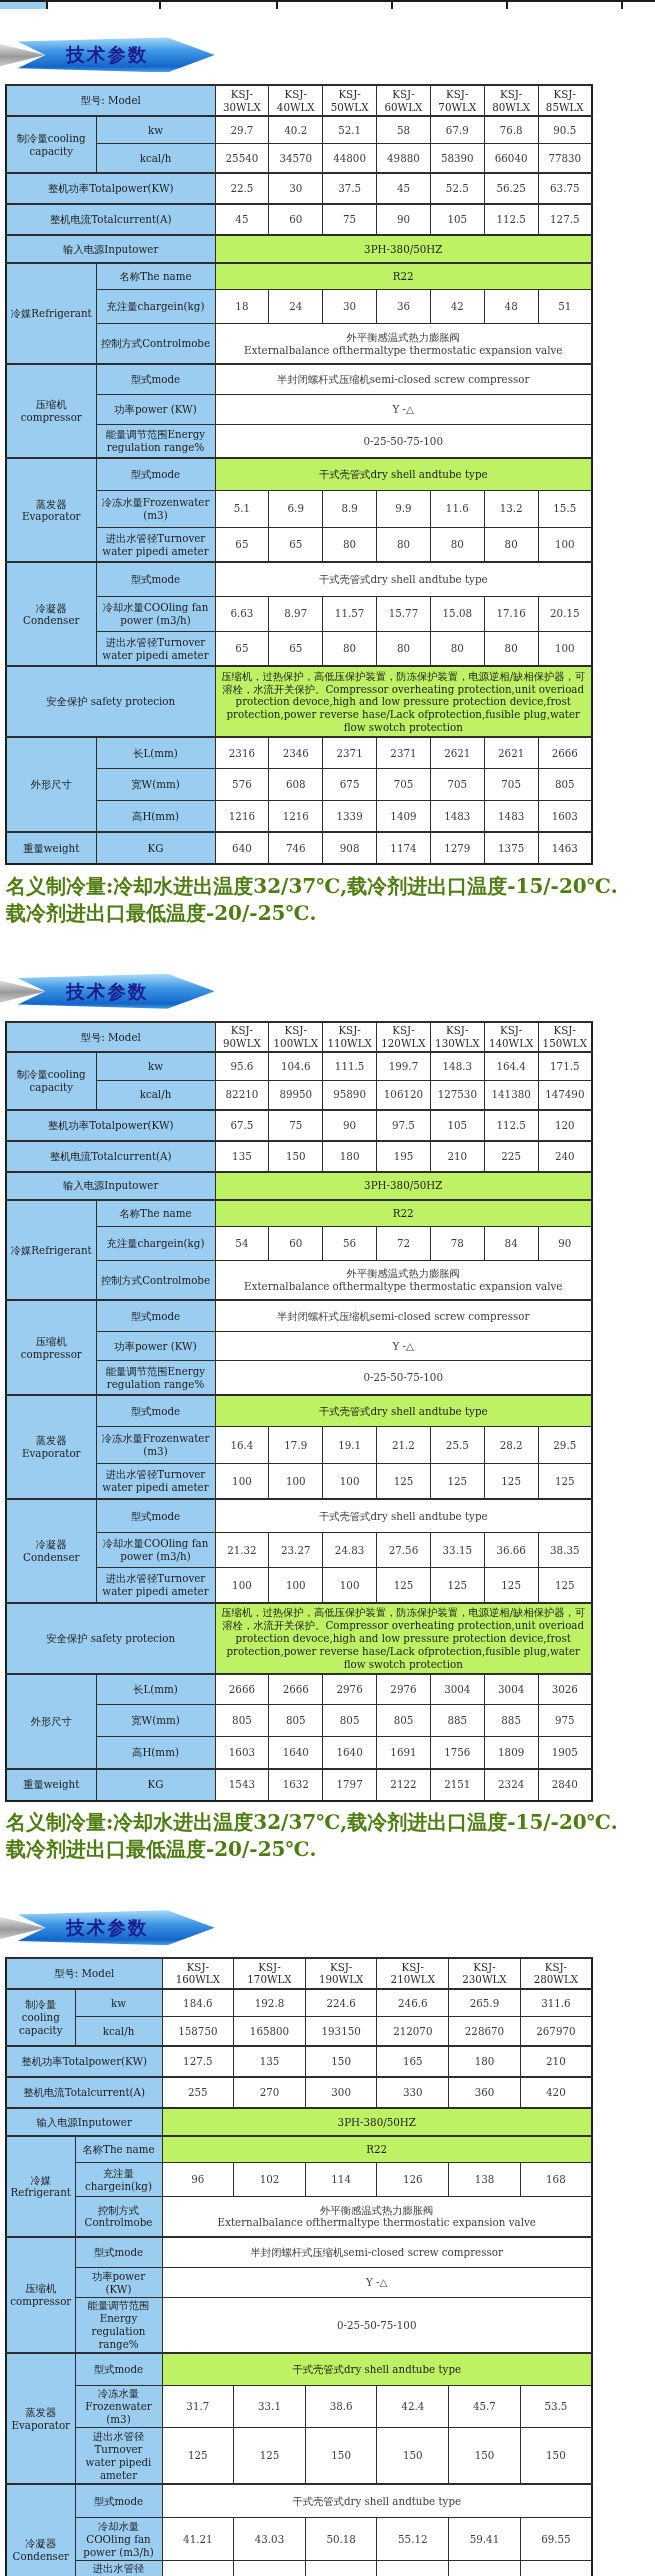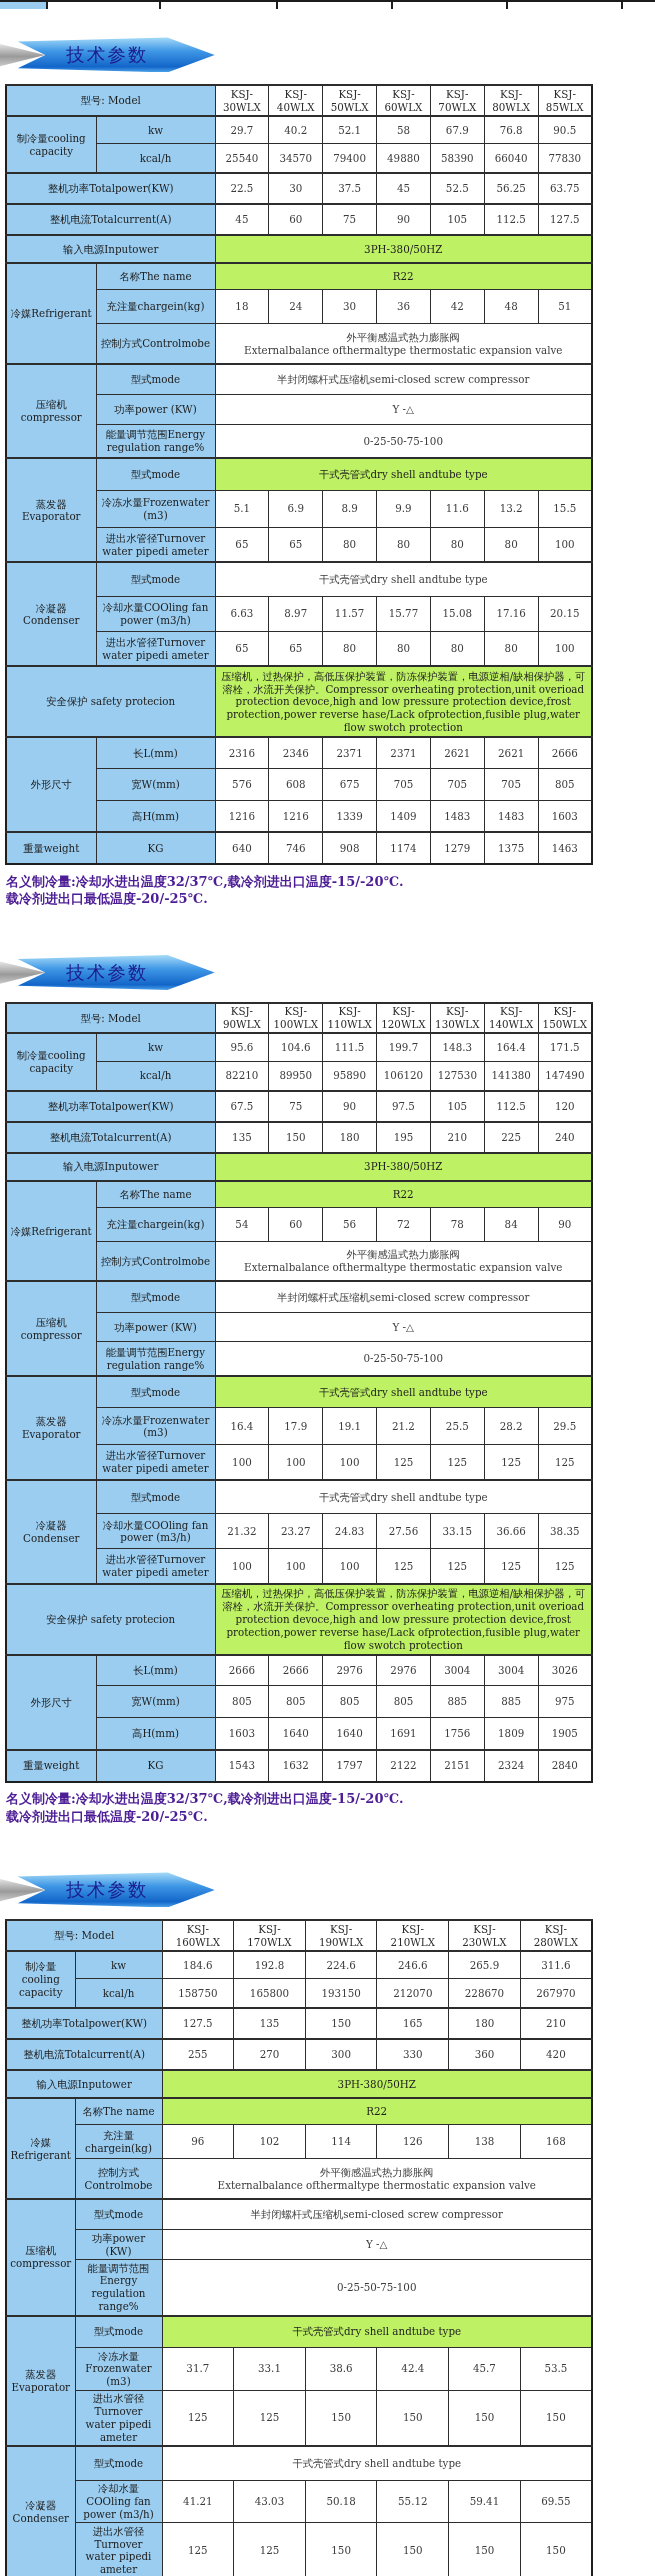--- a/index.html
+++ b/index.html
@@ -11,41 +11,41 @@
   .remnant .bluecell{position:absolute;left:0;top:0;width:46px;height:7.4px;background:#9bcdf0;}
 
   .section{margin:0;}
 
   
   .banner{position:relative;height:35px;margin:28px 0 11.8px 0;}
   .banner .arrow{position:absolute;left:17.7px;top:0;width:197px;height:35px;
      background:linear-gradient(180deg,#a8dcf8 0%,#3f97e6 40%,#1366c9 85%,#4aa0e8 100%);
      clip-path:polygon(0 12%,76% 0,100% 50%,76% 100%,0 88%,14% 50%);
      display:flex;align-items:center;justify-content:center;}
-  .banner .arrow span{font-family:"DejaVu Sans",sans-serif;font-weight:normal;font-size:18.4px;
+  .banner .arrow span{font-family:"DejaVu Sans",sans-serif;font-weight:bold;font-size:18.4px;
      color:#1b1d8e;letter-spacing:2.2px;transform:translateX(-8.8px);}
   .banner .cone{position:absolute;left:-11.8px;top:3.7px;width:57px;height:28px;
      background:linear-gradient(180deg,#f5f5f5 0%,#9a9a9a 55%,#d8d8d8 100%);
      clip-path:polygon(0 0,100% 50%,0 100%);}
 
   
   table.spec{border-collapse:collapse;table-layout:fixed;width:588px;margin:0 5px;
      border:2.2px solid #1f1f1f;}
   table.spec td{border:1.5px solid #2d2d2d;text-align:center;vertical-align:middle;
      padding:1.5px 2.9px;font-size:10.3px;line-height:1.25;overflow:hidden;word-break:break-word;}
   table.spec tr.sep td{border-top-width:2.2px;}
   td.lab{background:#9bcdf0;font-size:9.6px;color:#1d1d1d;}
   td.val{background:#ffffff;color:#3c3c3c;font-size:10.7px;}
   td.model{background:#ffffff;color:#2a2a2a;font-size:11px;}
   td.merged{white-space:pre-line;font-size:10.3px;}
   td.mergedlab{background:#bef264;}
   td.safetycell{font-size:10px;padding:4.4px 11.8px;}
 
   
-  .note{margin:7.4px 5.9px 0 5.9px;color:#4c1d95;font-weight:bold;font-size:13px;line-height:1.35;
+  .note{margin:7.4px 5.9px 0 5.9px;color:#4d7c0f;font-weight:bold;font-size:20px;line-height:1.35;
      font-family:"DejaVu Serif",serif;padding-bottom:19px;}
 </style>
 </head>
 <body>
 
 <div class="remnant">
   <div class="bluecell"></div>
   <div class="vline" style="left:46px"></div>
   <div class="vline" style="left:159px"></div>
   <div class="vline" style="left:276px"></div>
@@ -92,21 +92,21 @@
           <td class="val">52.1</td>
           <td class="val">58</td>
           <td class="val">67.9</td>
           <td class="val">76.8</td>
           <td class="val">90.5</td>
         </tr>
         <tr style="height:29.5px">
           <td class="lab">kcal/h</td>
           <td class="val">25540</td>
           <td class="val">34570</td>
-          <td class="val">79400</td>
+          <td class="val">44800</td>
           <td class="val">49880</td>
           <td class="val">58390</td>
           <td class="val">66040</td>
           <td class="val">77830</td>
         </tr>
         <tr class="sep" style="height:31px">
           <td class="lab" colspan="2">整机功率Totalpower(KW)</td>
           <td class="val">22.5</td>
           <td class="val">30</td>
           <td class="val">37.5</td>

